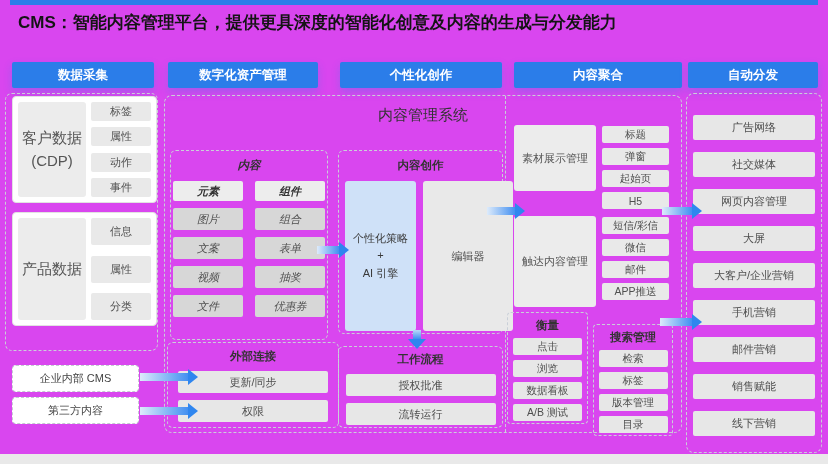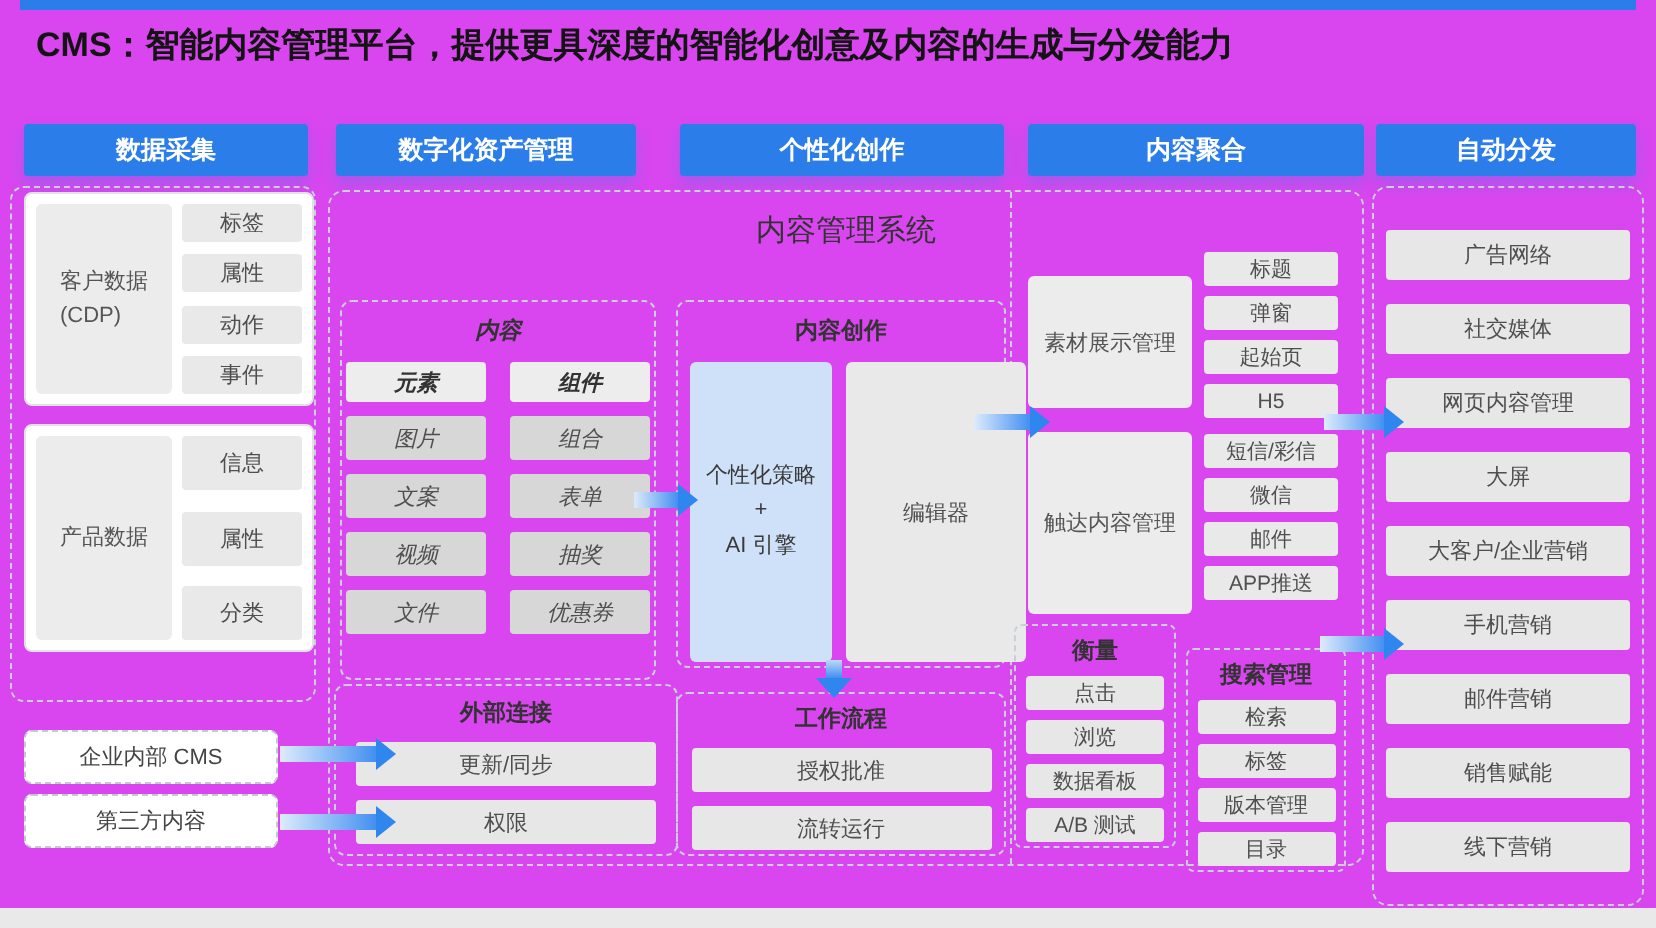--- a/index.html
+++ b/index.html
@@ -27,21 +27,21 @@
 
   .dashed{border:1px dashed var(--dash);border-radius:7px;position:absolute;background:transparent;}
 
   
   .col1-outer{left:5px;top:93px;width:153px;height:258px;}
   .group{position:absolute;left:12px;width:145px;border:1px solid #e2e2e2;border-radius:4px;
          background:#fff;display:flex;padding:5px;gap:5px;}
   .group-a{top:96px;height:107px;}
   .group-b{top:212px;height:114px;}
   .bigbox{width:68px;flex:0 0 68px;background:var(--big-gray);border-radius:3px;display:flex;
-          align-items:center;justify-content:center;font-size:11px;color:#555;
+          align-items:center;justify-content:center;text-align:center;font-size:15px;color:#555;
           white-space:pre-line;line-height:1.5;}
   .group-items{flex:1;display:flex;flex-direction:column;justify-content:space-between;}
   .cell{background:#e9e9e9;border-radius:2px;display:flex;align-items:center;justify-content:center;
         font-size:11px;color:var(--txt);}
   .group-a .cell{height:19px;}
   .group-b .cell{height:27px;}
   .ext-src{position:absolute;left:12px;width:127px;height:27px;border:1px dashed #c5cad2;
            border-radius:4px;display:flex;align-items:center;justify-content:center;
            font-size:11px;color:#444;background:#fff;}
   .ext1{top:365px;} .ext2{top:397px;}
@@ -75,21 +75,21 @@
   .strategy{position:absolute;left:6px;top:30px;width:71px;height:150px;background:#cfe1f8;
             border-radius:3px;display:flex;align-items:center;justify-content:center;
             text-align:center;font-size:11px;color:#3a3a3a;white-space:pre-line;line-height:1.6;}
   .editor{position:absolute;left:84px;top:30px;width:90px;height:150px;background:#e9e9e9;
           border-radius:3px;display:flex;align-items:center;justify-content:center;
           font-size:11px;color:var(--txt);}
 
   
   .agg-big{position:absolute;width:82px;background:var(--big-gray);border-radius:3px;display:flex;
            align-items:center;justify-content:center;font-size:11px;color:#555;text-align:center;}
-  .agg-big1{left:514px;top:138px;height:66px;font-family:Liberation Mono, monospace;}
+  .agg-big1{left:514px;top:125px;height:66px;font-family:Liberation Mono, monospace;}
   .agg-big2{left:514px;top:216px;height:91px;}
   .agg-items{position:absolute;left:602px;width:67px;display:flex;flex-direction:column;gap:5px;}
   .ai1{top:126px;} .ai2{top:217px;}
   .aitem{height:17px;background:#e9e9e9;border-radius:2px;display:flex;align-items:center;
          justify-content:center;font-size:10.5px;color:var(--txt);}
   .measure-box{left:507px;top:312px;width:81px;height:112px;border-radius:4px;padding-top:5px;}
   .search-box{left:593px;top:324px;width:80px;height:112px;border-radius:4px;padding-top:5px;}
   .mitem{width:69px;height:17px;margin:5px auto 0 auto;background:var(--item-light);border-radius:2px;
          display:flex;align-items:center;justify-content:center;font-size:10.5px;color:var(--txt);}
 

